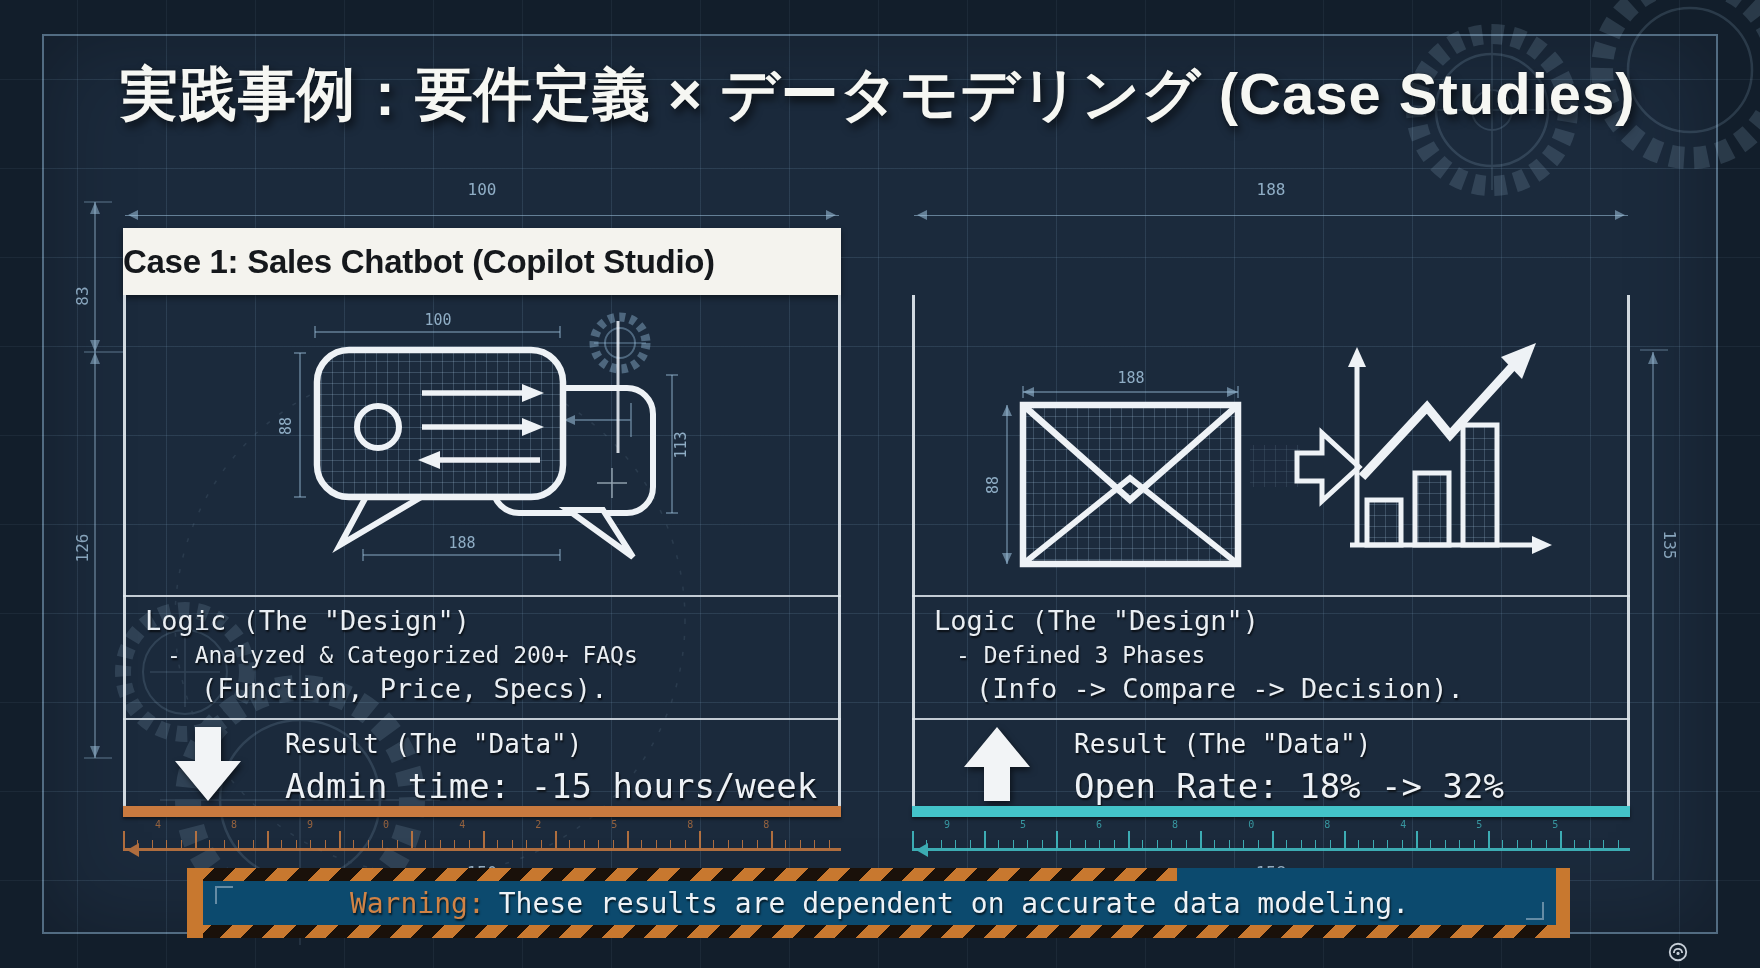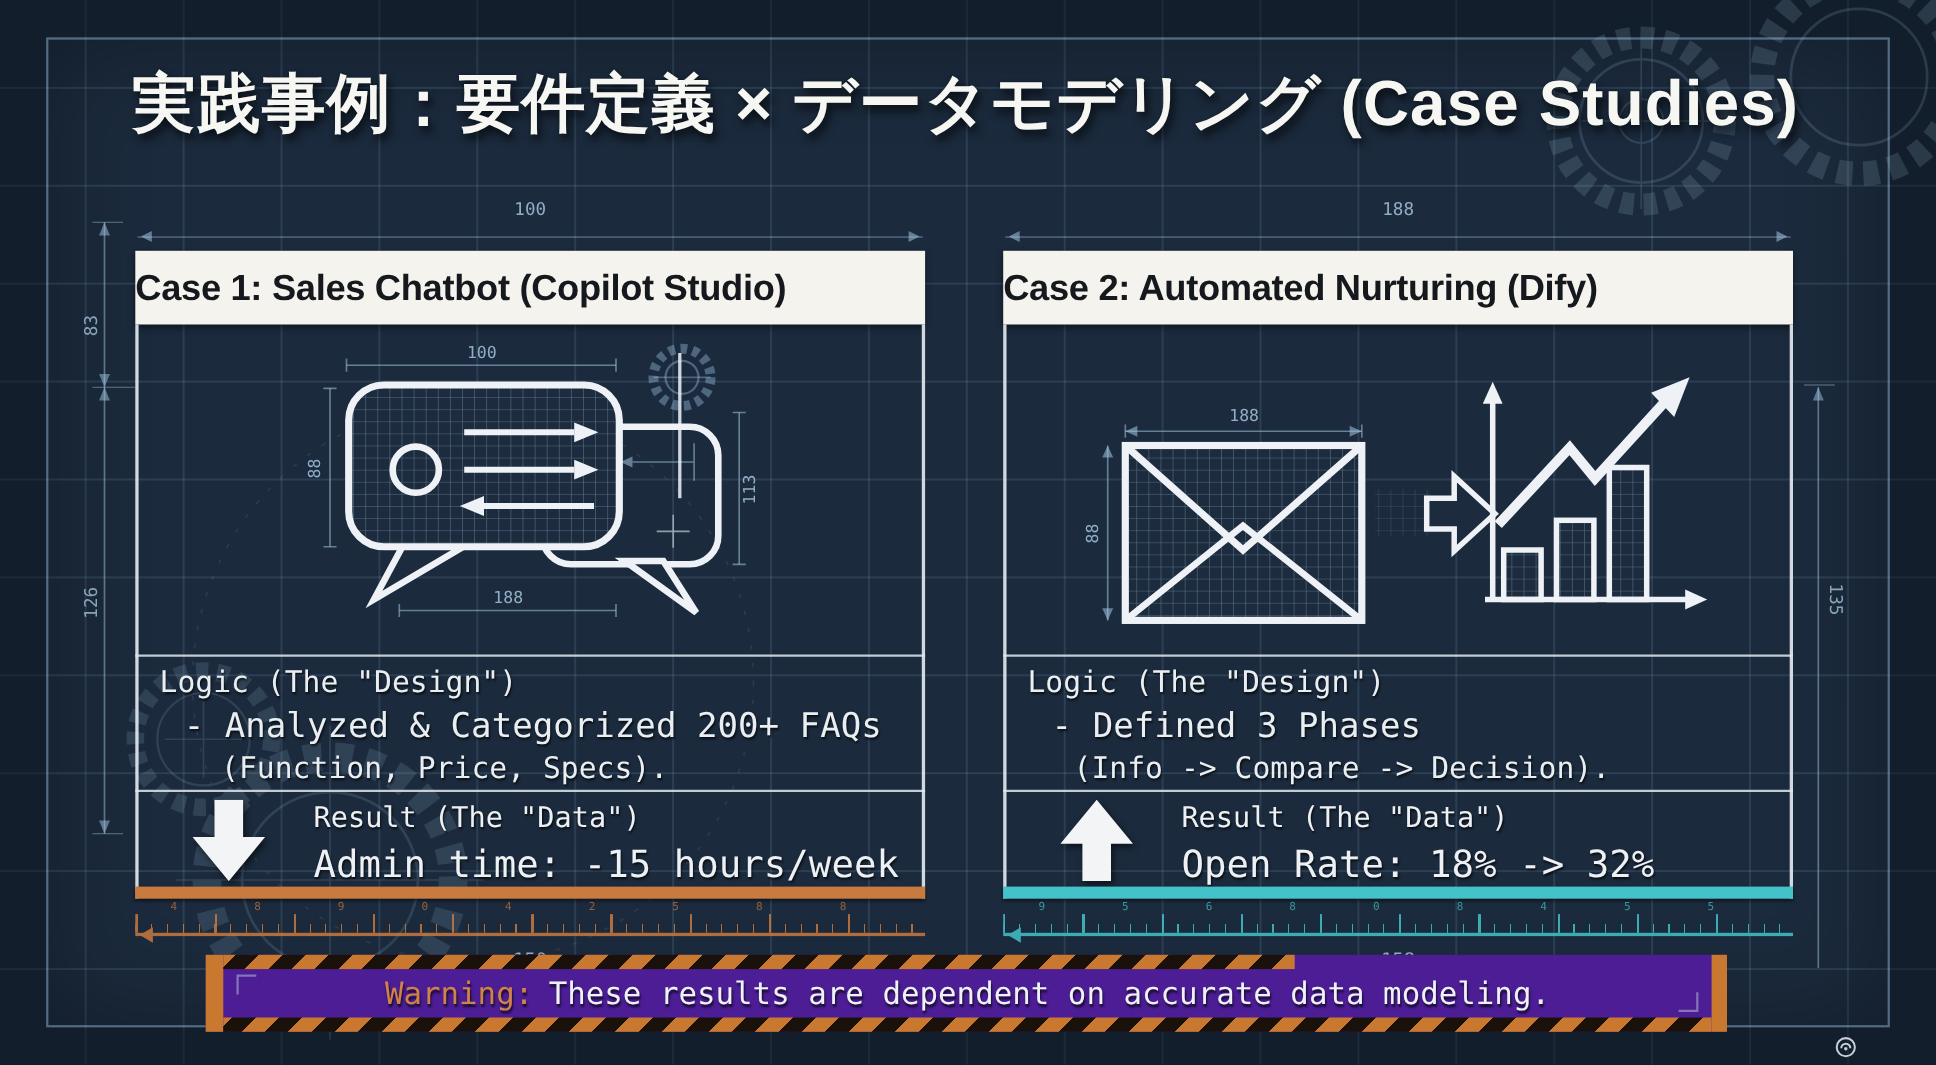--- a/index.html
+++ b/index.html
@@ -56,21 +56,21 @@
   }
   .illus{position:absolute; left:0; right:0; top:67px; height:300px;}
   .illus svg{display:block;}
   .logic{
     position:absolute; left:0; right:0; top:367px; height:123px;
     border-top:2px solid rgba(225,232,238,.85);
     font-family:"DejaVu Sans Mono", monospace; color:#e9eef3;
     text-shadow:1px 2px 2px rgba(0,0,0,.7);
   }
   .logic-title{padding:8px 0 0 22px; font-size:27px;}
-  .logic-line.l1{padding:6px 0 0 44px; font-size:31px;}
+  .logic-line.l1{padding:6px 0 0 44px; font-size:23px;}
   .logic-line.l2{padding:5px 0 0 78px; font-size:27px;}
   .p2 .logic-line.l2{padding-left:64px;}
   .result{
     position:absolute; left:0; right:0; top:490px; height:88px;
     border-top:2px solid rgba(225,232,238,.85);
     font-family:"DejaVu Sans Mono", monospace; color:#edf1f5;
     text-shadow:1px 2px 2px rgba(0,0,0,.7);
   }
   .big-arrow{position:absolute; left:52px; top:7px; width:66px; height:74px;}
   .big-arrow svg{filter:drop-shadow(2px 3px 3px rgba(0,0,0,.55));}
@@ -99,21 +99,21 @@
     font:10px "DejaVu Sans Mono", monospace; color:var(--accent); opacity:.7;
     word-spacing:64px; white-space:nowrap;
   }
   .ruler-label{
     position:absolute; top:41px; width:100%; text-align:center;
     font:17px "DejaVu Sans Mono", monospace; color:#9fb8cc; opacity:.9;
   }
   
   .warning{
     position:absolute; left:187px; top:868px; width:1383px; height:70px; z-index:4;
-    background:#4c1d95; box-sizing:border-box;
+    background:#0c4a6e; box-sizing:border-box;
     border-left:16px solid #c8782f; border-right:14px solid #c8782f;
     display:flex; flex-direction:column;
   }
   .stripe{height:13px; background:repeating-linear-gradient(-45deg,#c8782f 0 15px,#1a110a 15px 30px);}
   .stripe.top{width:72%;}
   .warning-body{
     position:relative; flex:1; display:flex; align-items:center; justify-content:center;
     font-family:"DejaVu Sans Mono", monospace; font-size:28px;
     text-shadow:1px 2px 2px rgba(0,0,0,.7); white-space:pre;
   }
@@ -271,23 +271,20 @@
       <div class="ruler-ticks"></div>
       <div class="ruler-label">150</div>
     </div>
   </section>
 
   <section class="panel p2" style="--accent: #43c3c9;">
     <div class="dim-top">
       <span class="dimlabel">188</span>
       <span class="dimline"></span>
     </div>
-    <header class="case-header">
-      <span>Case 2: Automated Nurturing (Dify)</span>
-    </header>
     <div class="frame"></div>
 
     <div class="illus">
       <svg width="718" height="300" viewBox="0 0 718 300">
         <defs>
           <pattern id="p2" width="11" height="11" patternUnits="userSpaceOnUse">
             <rect width="11" height="11" fill="#1c2b3d"></rect>
             <path d="M11 0H0V11" fill="none" stroke="rgba(168,203,230,.45)" stroke-width="1"></path>
           </pattern>
         </defs>

